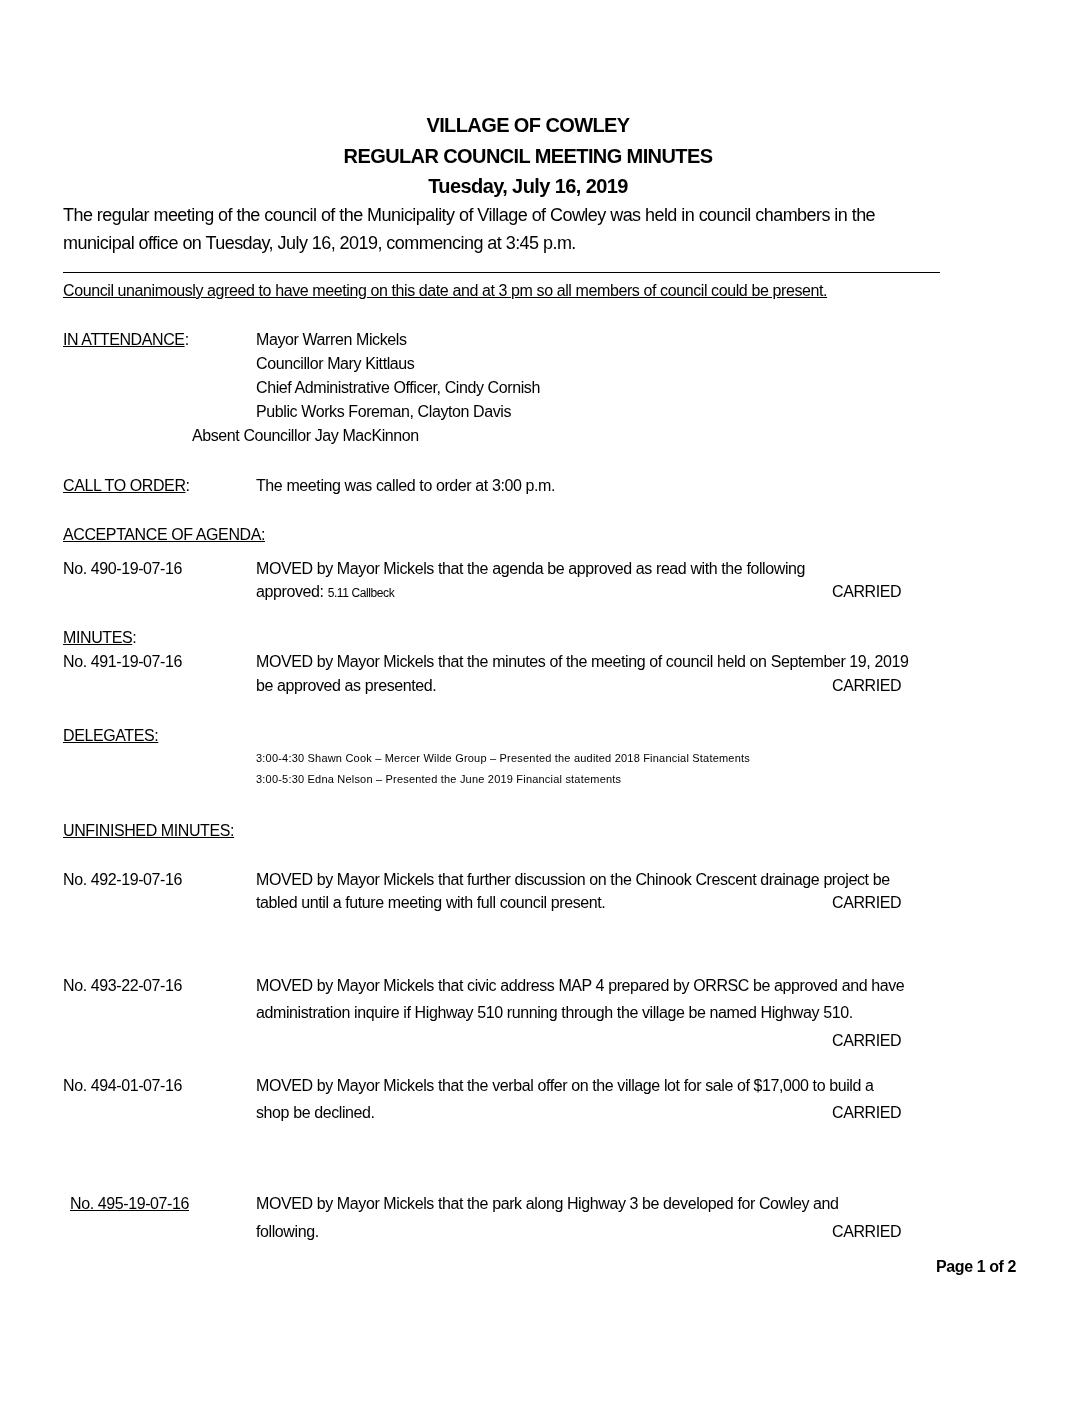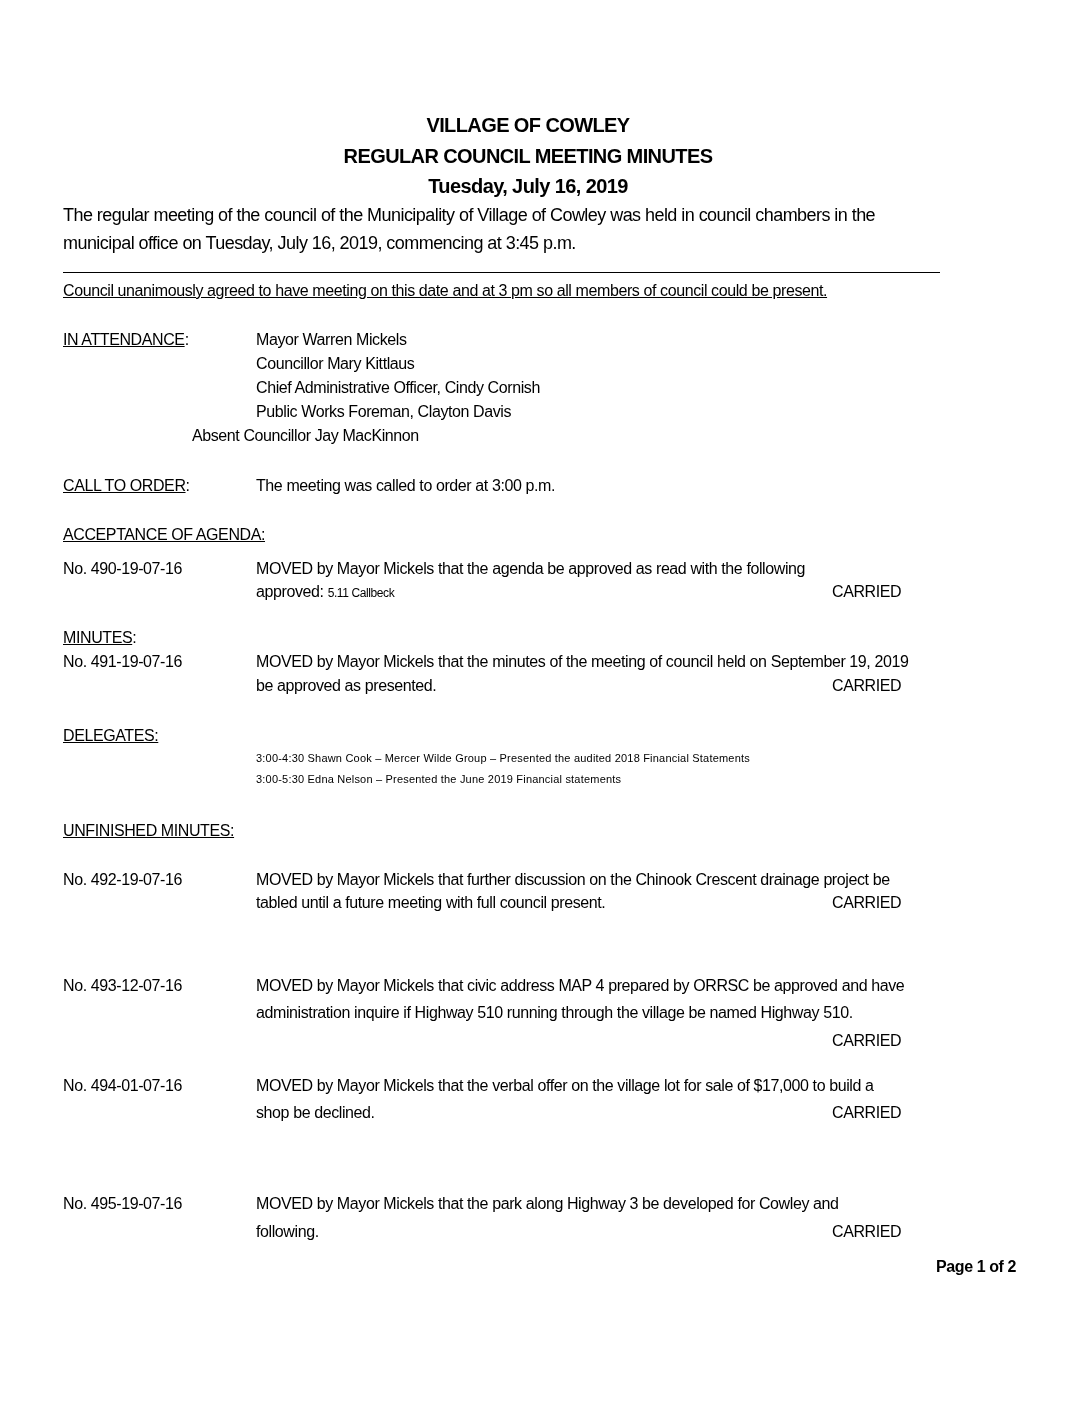--- a/index.html
+++ b/index.html
@@ -54,28 +54,28 @@
 <div class="abs small" style="left:256px; top:752px;text-align:center;">3:00-4:30 Shawn Cook – Mercer Wilde Group – Presented the audited 2018 Financial Statements</div>
 <div class="abs small" style="left:256px; top:773px;">3:00-5:30 Edna Nelson – Presented the June 2019 Financial statements</div>
 
 <div class="abs t u" style="left:63px; top:822px;">UNFINISHED MINUTES:</div>
 
 <div class="abs t" style="left:63px; top:871px;">No. 492-19-07-16</div>
 <div class="abs t" style="left:256px; top:871px;">MOVED by Mayor Mickels that further discussion on the Chinook Crescent drainage project be</div>
 <div class="abs t" style="left:256px; top:894px;">tabled until a future meeting with full council present.</div>
 <div class="abs t" style="left:832px; top:894px;">CARRIED</div>
 
-<div class="abs t" style="left:63px; top:977px;">No. 493-12-07-16</div>
+<div class="abs t" style="left:63px; top:977px;">No. 493-22-07-16</div>
 <div class="abs t" style="left:256px; top:977px;">MOVED by Mayor Mickels that civic address MAP 4 prepared by ORRSC be approved and have</div>
 <div class="abs t" style="left:256px; top:1004px;">administration inquire if Highway 510 running through the village be named Highway 510.</div>
 <div class="abs t" style="left:832px; top:1032px;">CARRIED</div>
 
 <div class="abs t" style="left:63px; top:1077px;">No. 494-01-07-16</div>
 <div class="abs t" style="left:256px; top:1077px;">MOVED by Mayor Mickels that the verbal offer on the village lot for sale of $17,000 to build a</div>
 <div class="abs t" style="left:256px; top:1104px;">shop be declined.</div>
 <div class="abs t" style="left:832px; top:1104px;">CARRIED</div>
 
-<div class="abs t" style="left:63px; top:1195px;">No. 495-19-07-16</div>
+<div class="abs t" style="left:70px; top:1195px;text-decoration:underline;">No. 495-19-07-16</div>
 <div class="abs t" style="left:256px; top:1195px;">MOVED by Mayor Mickels that the park along Highway 3 be developed for Cowley and</div>
 <div class="abs t" style="left:256px; top:1223px;">following.</div>
 <div class="abs t" style="left:832px; top:1223px;">CARRIED</div>
 
 <div class="abs t bold" style="left:936px; top:1258px;">Page 1 of 2</div>
 
 </body></html>

